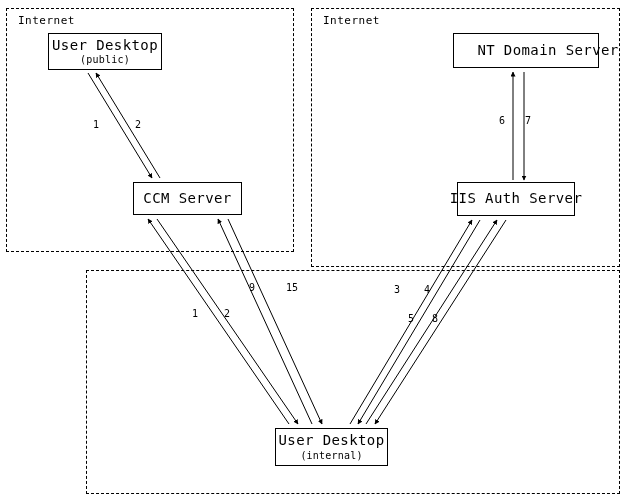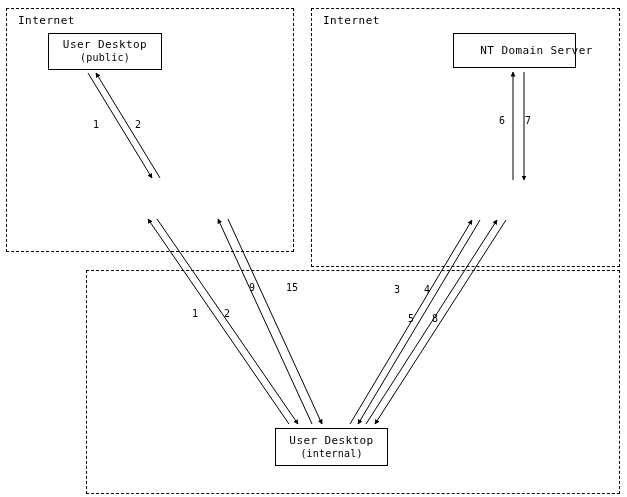--- a/index.html
+++ b/index.html
@@ -29,21 +29,21 @@
     background:#ffffff;
     display:flex;
     flex-direction:column;
     align-items:center;
     justify-content:center;
     z-index:5;
     box-sizing:border-box;
   }
   .node-title{
     font-family:"DejaVu Sans Mono", monospace;
-    font-size:11px;
+    font-size:14px;
     color:#000;
     letter-spacing:0.4px;
     white-space:nowrap;
     line-height:1.25;
   }
   .node-sub{
     font-family:"DejaVu Sans Mono", monospace;
     font-size:10px;
     color:#000;
     letter-spacing:0.2px;
@@ -104,26 +104,34 @@
 
     <line x1="513" y1="180" x2="513" y2="72" stroke="#000" stroke-width="1" marker-end="url(#arrow)"></line>
     <line x1="524" y1="72" x2="524" y2="180" stroke="#000" stroke-width="1" marker-end="url(#arrow)"></line>
   </svg>
 
   <div class="node" id="node-0" style="left: 48px; top: 33px; width: 114px; height: 37px;">
     <div class="node-title">User Desktop</div>
     <div class="node-sub">(public)</div>
   </div>
 
+  <div class="node" id="node-1" style="left: 133px; top: 182px; width: 109px; height: 33px;">
+    <div class="node-title">CCM Server</div>
+    <div class="node-sub"></div>
+  </div>
 
-  <div class="node" id="node-2" style="left: 453px; top: 33px; width: 123px; height: 35px; padding-left: 44px;">
+  <div class="node" id="node-2" style="left: 453px; top: 33px; width: 146px; height: 35px; padding-left: 44px;">
     <div class="node-title">NT Domain Server</div>
     <div class="node-sub"></div>
   </div>
 
+  <div class="node" id="node-3" style="left: 457px; top: 182px; width: 118px; height: 34px;">
+    <div class="node-title">IIS Auth Server</div>
+    <div class="node-sub"></div>
+  </div>
 
   <div class="node" id="node-4" style="left: 275px; top: 428px; width: 113px; height: 38px;">
     <div class="node-title">User Desktop</div>
     <div class="node-sub">(internal)</div>
   </div>
 
 <div class="flow-label" style="left: 93px; top: 119px;">1</div>
     <div class="flow-label" style="left: 135px; top: 119px;">2</div>
     <div class="flow-label" style="left: 192px; top: 308px;">1</div>
     <div class="flow-label" style="left: 224px; top: 308px;">2</div>

